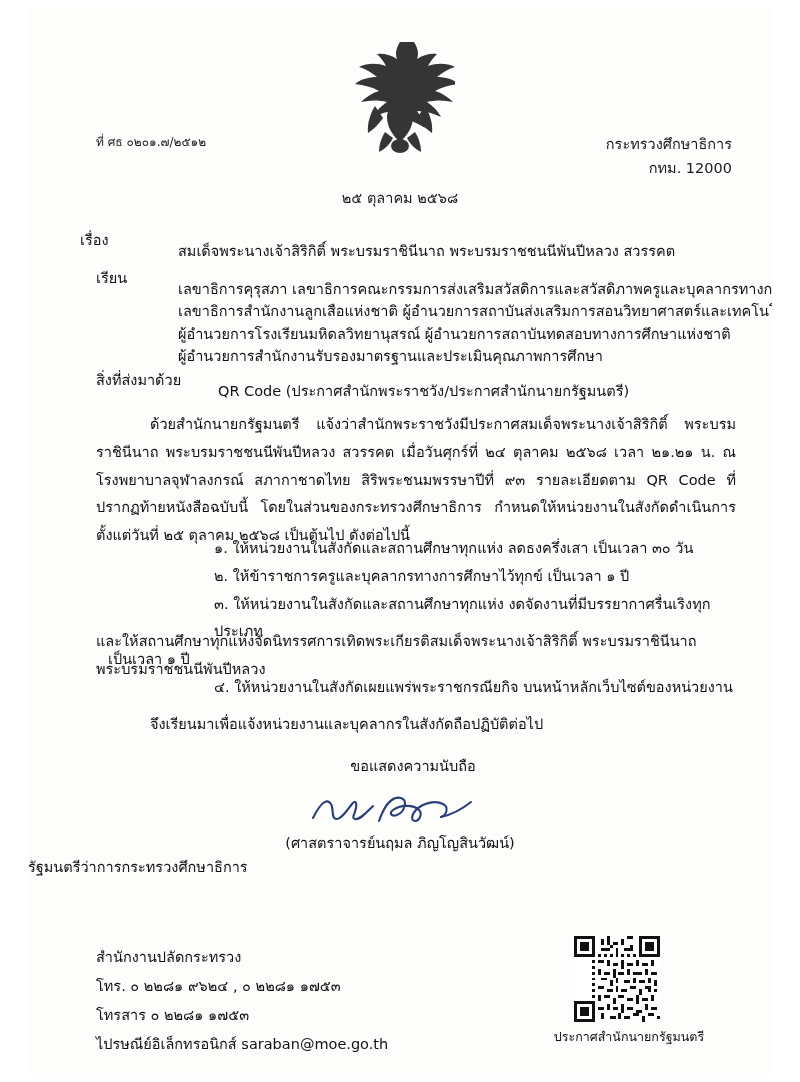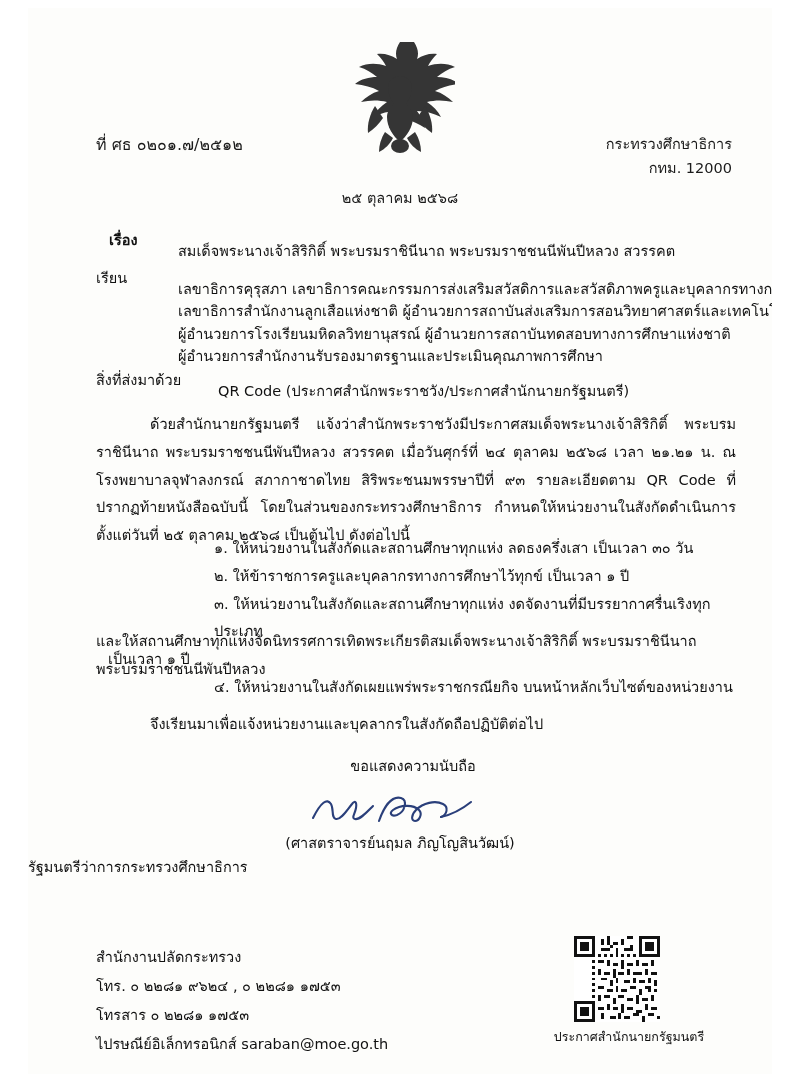--- a/index.html
+++ b/index.html
@@ -38,21 +38,21 @@
     top: 72px;
     color: #b32020;
     font-size: 28px;
     font-weight: bold;
     letter-spacing: 0.5px;
   }
   .doc-no {
     position: absolute;
     left: 68px;
     top: 124px;
-    font-size: 16px;
+    font-size: 12px;
     color: #1a1a1a;
   }
   .ministry {
     position: absolute;
     right: 40px;
     top: 124px;
     font-size: 14.5px;
     color: #1a1a1a;
     text-align: right;
   }
@@ -88,21 +88,21 @@
     font-size: 14.5px;
     color: #111;
     line-height: 1.55;
     margin-top: 12px;
   }
   .label {
     position: absolute;
     font-size: 14.5px;
     color: #111;
   }
-  .subject-label { left: 81px; top: 220px; font-weight: bold; }
+  .subject-label { left: 52px; top: 220px; }
   .subject-value { left: 150px; top: 220px; }
 
   .to-label { left: 68px; top: 258px; }
   .to-block {
     left: 150px;
     top: 258px;
     width: 560px;
   }
   .to-block div { white-space: nowrap; }
 

